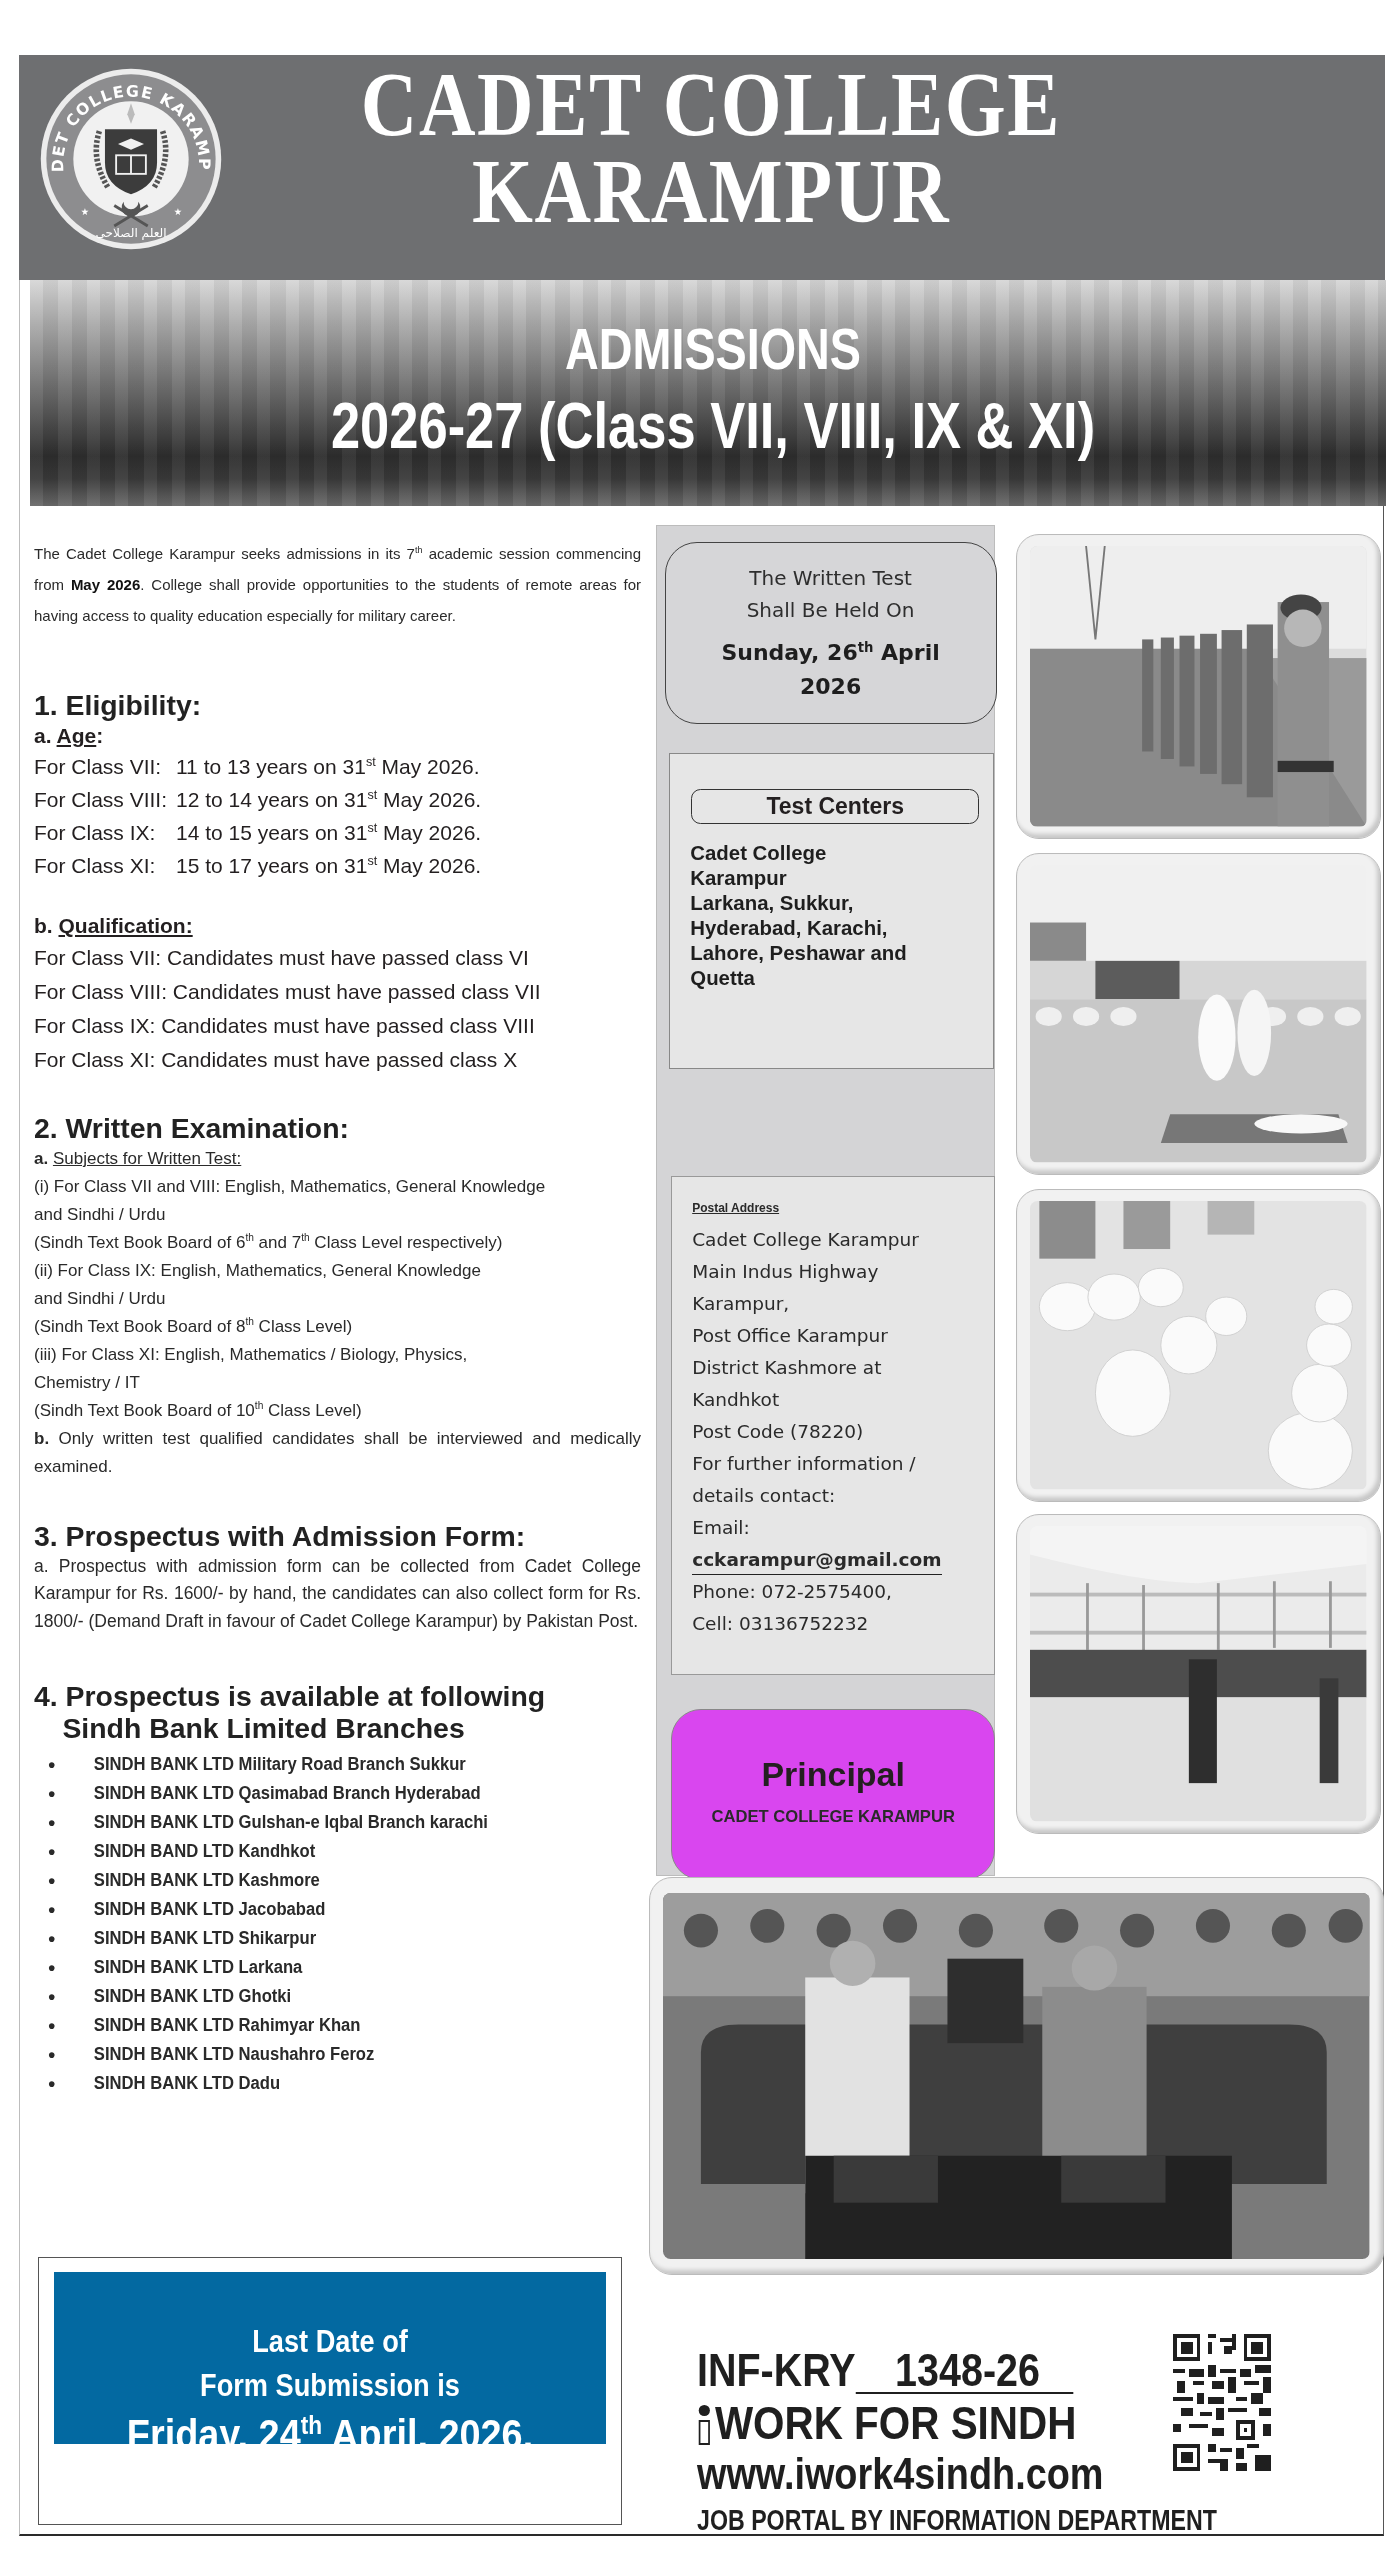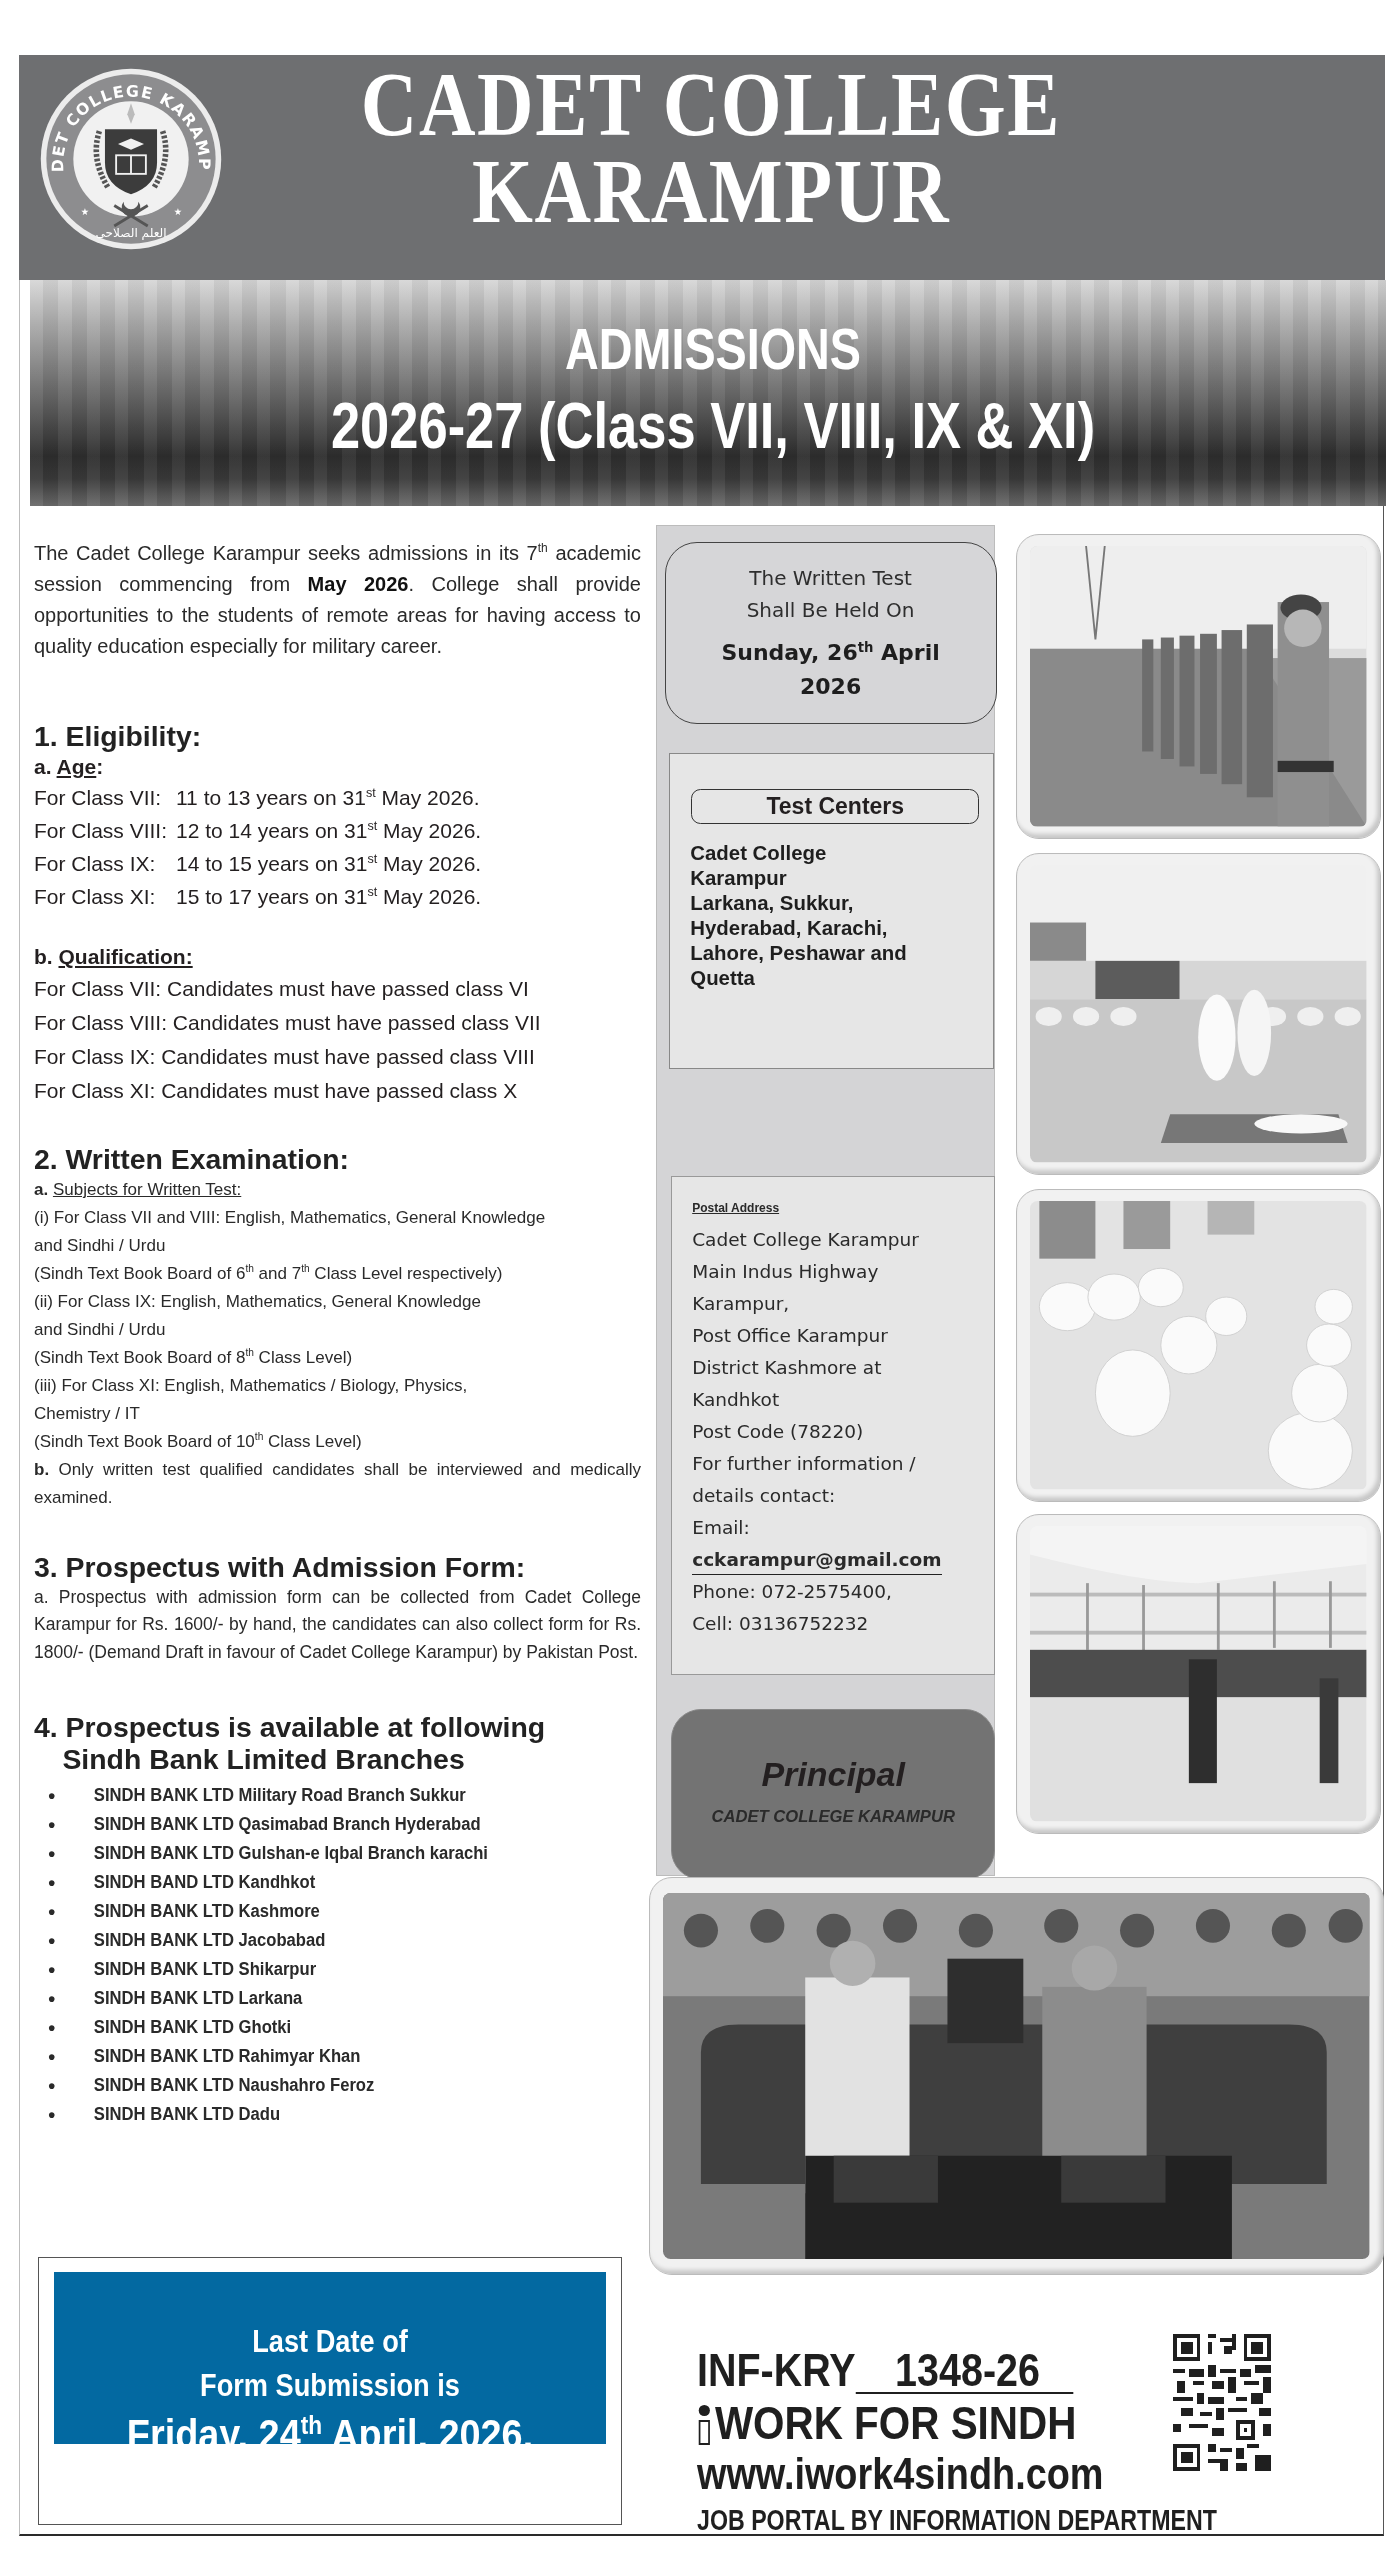--- a/index.html
+++ b/index.html
@@ -15,21 +15,21 @@
     font-family: "Liberation Serif", serif; font-weight: bold; font-size: 91px; line-height: 87px; letter-spacing: 1.9px; transform: scaleX(0.86); transform-origin: center top; }
   .hdr-band { position: absolute; left: 30px; top: 280px; width: 1366px; height: 226px;
     background: linear-gradient(to bottom, #d7d7d7 0%, #a9a9a9 20%, #5f5f5f 55%, #2d2d2d 78%, #3a3a3a 88%, #6a6a6a 100%); }
   .band-texture { position: absolute; inset: 0; background:
     repeating-linear-gradient(90deg, rgba(255,255,255,0.05) 0 13.3px, rgba(0,0,0,0.05) 13.3px 28.4px); }
   .admissions { position: absolute; left: 0; width: 100%; top: 36px; text-align: center; color: #fff; font-weight: bold; font-size: 57px; transform: scaleX(0.82); }
   .session { position: absolute; left: 0; width: 100%; top: 109px; text-align: center; color: #fff; font-weight: bold; font-size: 64px; transform: scaleX(0.82); }
 
   
   .left { position: absolute; left: 34px; top: 538px; width: 607px; font-size: 19.4px; line-height: 26.5px; }
-  .intro { text-align: justify; font-size: 20px; line-height: 31px; color: #2a2a2a; }
+  .intro { text-align: justify; font-size: 15px; line-height: 31px; color: #2a2a2a; }
   .intro b { color: #111; }
   .sec-h { font-weight: bold; font-size: 28.4px; line-height: 34px; margin-top: 57px; color: #222; }
   .sub-h { font-weight: bold; font-size: 21px; line-height: 28.4px; }
   .sub-h u { text-decoration: underline; }
   .age-row { display: flex; font-size: 21px; line-height: 33px; }
   .age-row .k { width: 142px; }
   .qual { font-size: 21px; line-height: 34px; }
   .small { font-size: 17px; line-height: 28px; color: #2a2a2a; }
   .small .u { text-decoration: underline; }
   sup { font-size: 60%; line-height: 0; vertical-align: super; }
@@ -50,21 +50,21 @@
   .test-box { position: absolute; left: 7.6px; top: 16px; width: 332px; height: 182px; border: 1.4px solid #444; border-radius: 32px; background: #d6d6d8; text-align: center; }
   .test-l1 { margin-top: 19px; font-family: "DejaVu Sans", sans-serif; font-size: 20px; line-height: 32px; color: #2e2e2e; }
   .test-l2 { margin-top: 9.5px; font-family: "DejaVu Sans", sans-serif; font-weight: bold; font-size: 22px; line-height: 34px; color: #1e1e1e; }
   .centers { position: absolute; left: 12.3px; top: 227px; width: 325px; height: 316px; background: #e6e6e6; border: 1.4px solid #888; }
   .centers-title { position: absolute; left: 21px; top: 35px; width: 288px; height: 35px; border: 1.4px solid #333; border-radius: 9.5px; text-align: center; font-weight: bold; font-size: 23px; line-height: 32px; background: #e6e6e6; }
   .centers-text { position: absolute; left: 20px; top: 87px; width: 294px; font-weight: bold; font-size: 20.4px; line-height: 25px; color: #1e1e1e; }
   .postal { position: absolute; left: 14.2px; top: 650px; width: 324px; height: 499px; background: #e6e6e6; border: 1.4px solid #999; }
   .postal-inner { position: absolute; left: 20px; top: 15px; width: 284px; font-family: "DejaVu Sans", sans-serif; font-size: 18.5px; line-height: 32px; color: #2a2a2a; }
   .postal-h { font-family: "Liberation Sans", sans-serif; font-weight: bold; font-size: 12px; text-decoration: underline; }
   .email { font-weight: bold; border-bottom: 1.9px solid #222; display: inline-block; line-height: 28.4px; font-size: 18.5px; }
-  .principal { position: absolute; left: 14.2px; top: 1183px; width: 324px; height: 171px; border: 1.9px solid #888; border-radius: 30px; background: #737373; text-align: center; font-style: italic; }
+  .principal { position: absolute; left: 14.2px; top: 1183px; width: 324px; height: 171px; border: 1.9px solid #888; border-radius: 30px; background: #d946ef; text-align: center; }
   .principal-t { margin-top: 43px; font-weight: bold; font-size: 34px; line-height: 42px; }
   .principal-s { margin-top: 11.4px; font-weight: bold; font-size: 16.6px; line-height: 21px; color: #2a2a2a; }
 
   
   .photo { position: absolute; border-radius: 23px; background: #f1f1f1; border: 1.4px solid #bbb; box-shadow: inset -2.8px -3.8px 4.7px rgba(0,0,0,0.18); }
   .photo .img { position: absolute; left: 13.3px; top: 11.4px; right: 13.3px; bottom: 11.4px; border-radius: 7.6px; overflow: hidden; }
   .ph1 { left: 1016px; top: 534px; width: 365px; height: 305px; }
   .ph2 { left: 1016px; top: 853px; width: 365px; height: 322px; }
   .ph3 { left: 1016px; top: 1189px; width: 365px; height: 313px; }
   .ph4 { left: 1016px; top: 1514px; width: 365px; height: 320px; }

